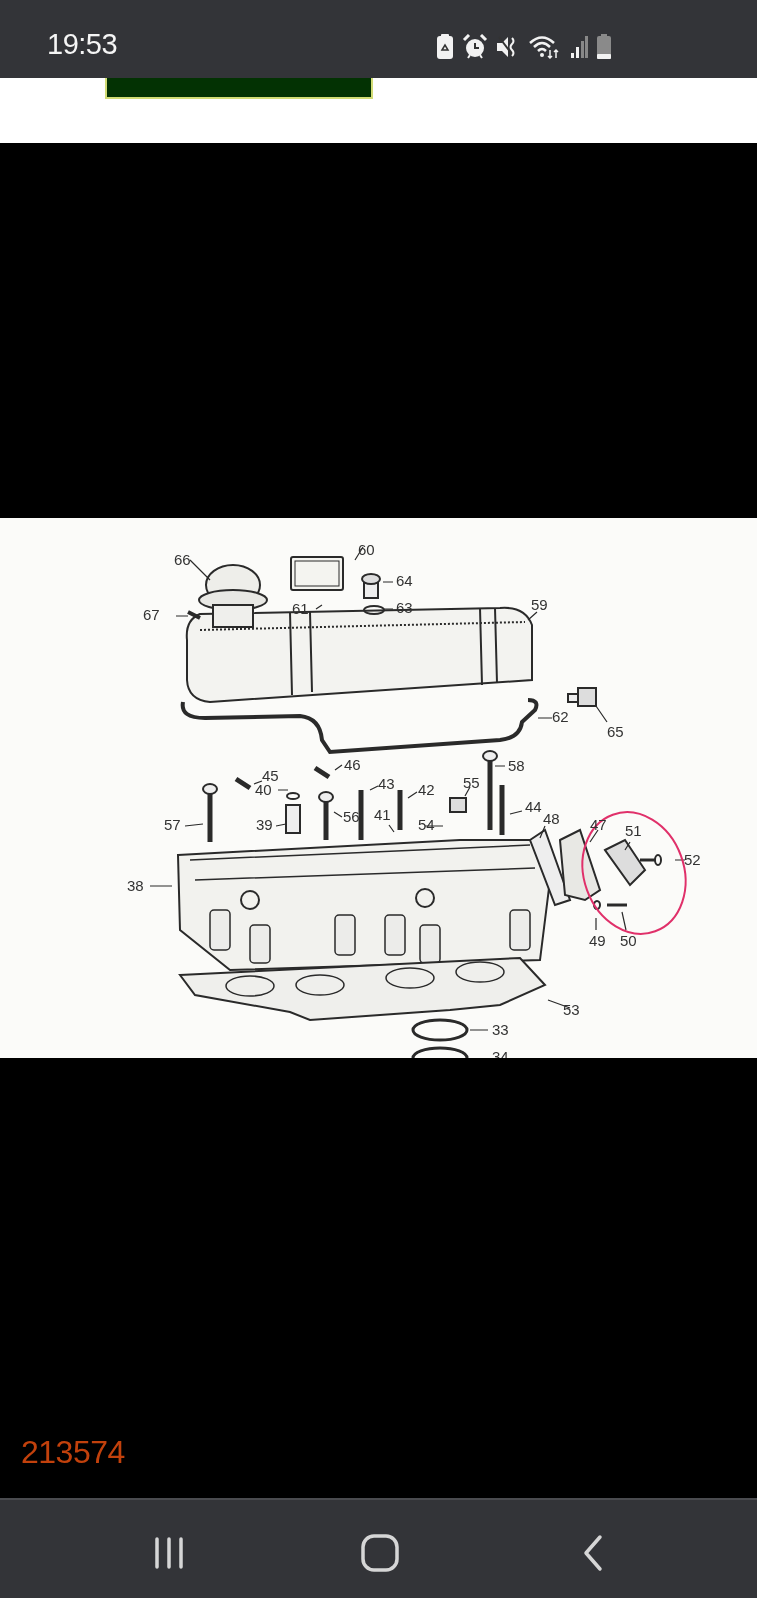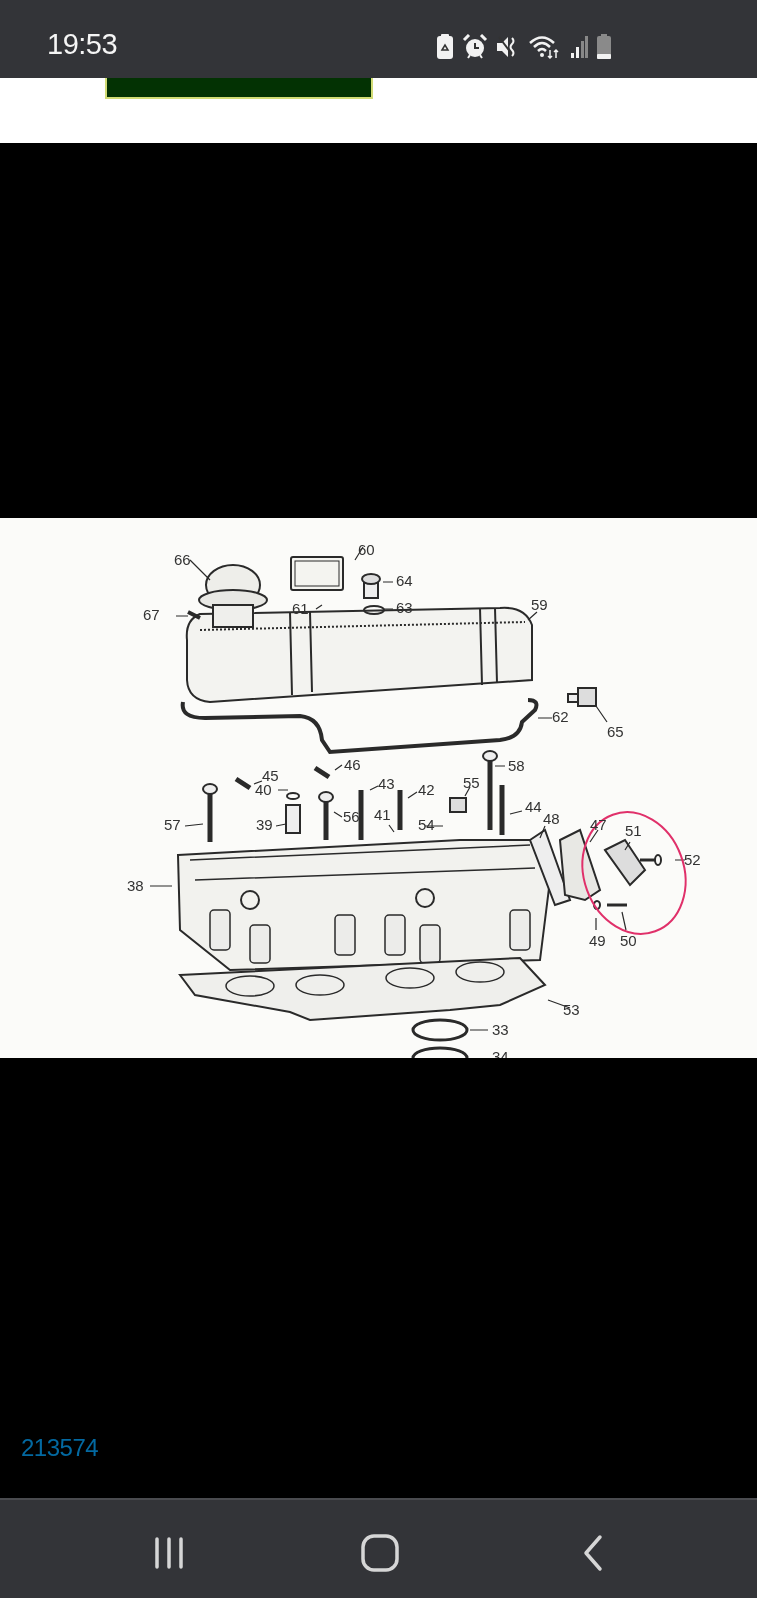--- a/index.html
+++ b/index.html
@@ -27,21 +27,21 @@
 
   .diagram {
     position: absolute; left: 0; top: 518px; width: 757px; height: 540px;
     background: #fbfbf9; overflow: hidden;
   }
   .diagram svg { position: absolute; left: 0; top: 0; }
   .part-label { font-family: "Liberation Sans", sans-serif; font-size: 15px; fill: #333; }
 
   .black-gap-2 { position: absolute; left: 0; top: 1058px; width: 757px; height: 440px; background: #000; }
   .image-id {
-    position: absolute; left: 21px; top: 1434px; font-size: 24px; color: #0369a1;
+    position: absolute; left: 21px; top: 1434px; font-size: 32px; color: #c2410c;
     font-family: "Liberation Sans", sans-serif; letter-spacing: -0.5px;
   }
 
   .nav-bar {
     position: absolute; left: 0; top: 1498px; width: 757px; height: 100px;
     background: #333438; border-top: 2px solid #4a4b4f;
   }
   .nav-btn { position: absolute; top: 30px; width: 60px; height: 46px; display: flex; align-items: center; justify-content: center; }
   .nav-recent { left: 139px; }
   .nav-home { left: 350px; }

